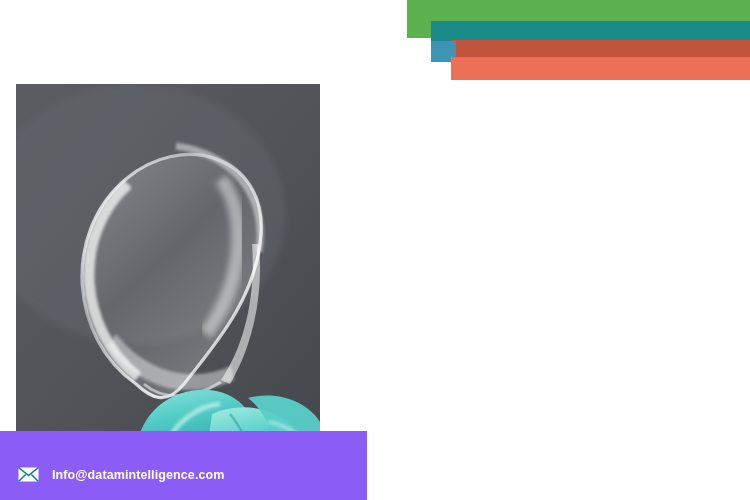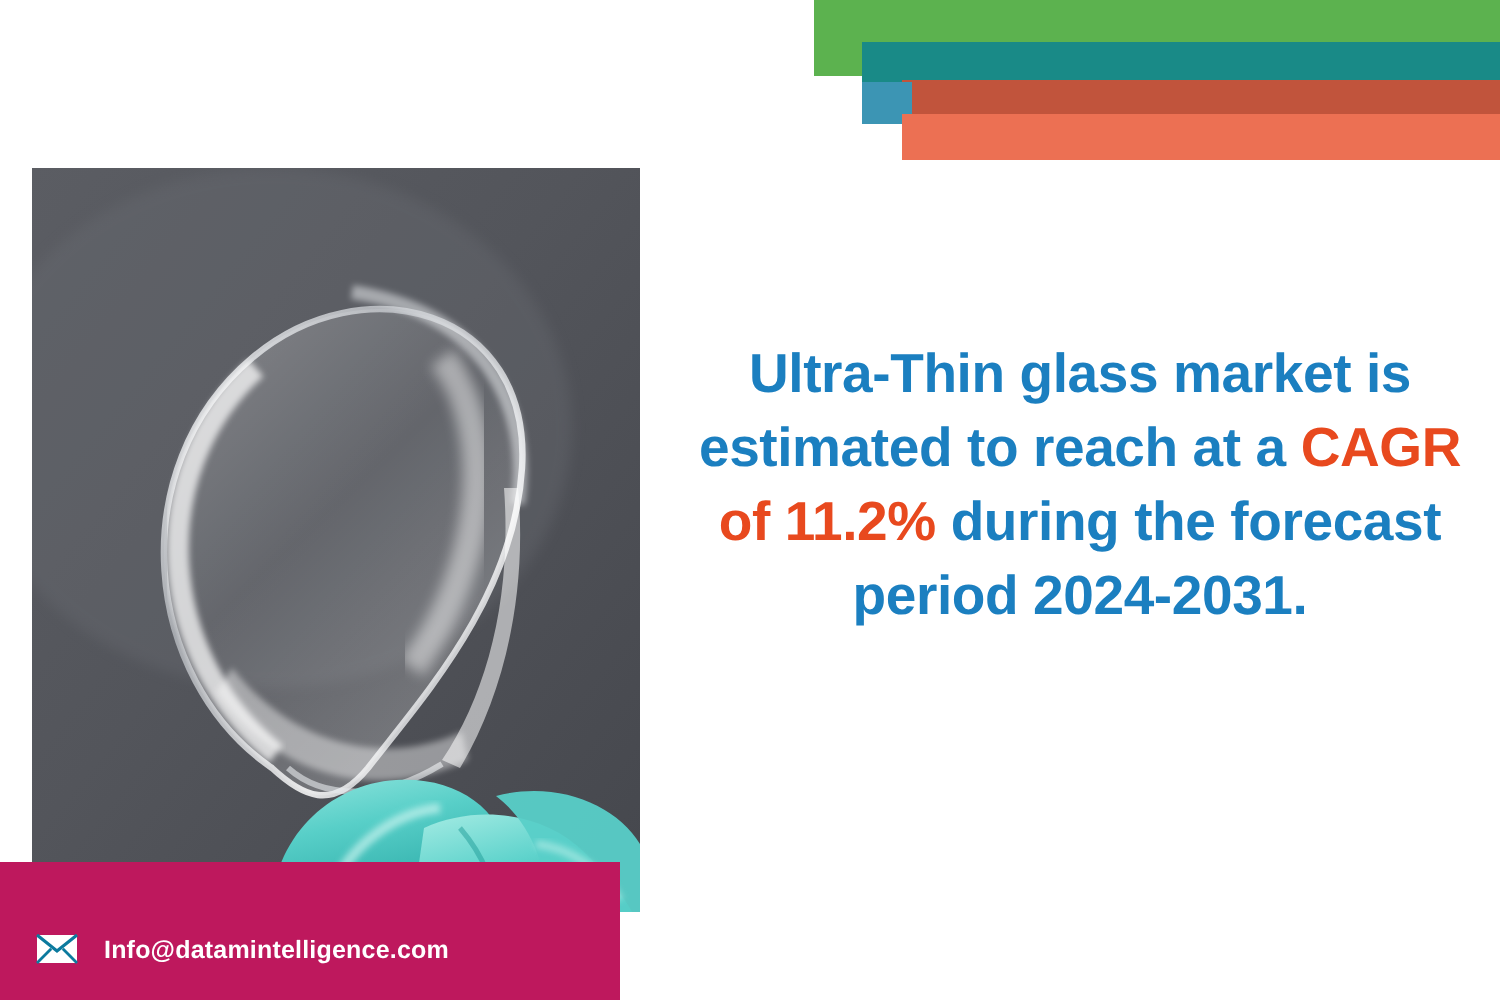--- a/index.html
+++ b/index.html
@@ -95,23 +95,23 @@
   .headline .accent {
     color: #e8491e;
     font-weight: 700;
   }
 
   
   .footer {
     position: absolute;
     left: 0px;
     top: 431px;
-    width: 310px;
+    width: 367px;
     height: 69px;
-    background: #be185d;
+    background: #8b5cf6;
   }
   .footer-inner {
     position: absolute;
     left: 18px;
     top: 36px;
     display: flex;
     align-items: center;
     gap: 13px;
   }
   .mail-icon { width: 21px; height: 15px; display: block; }
@@ -192,23 +192,20 @@
         <path d="M196 330 C 222 318, 256 322, 276 342 C 294 360, 300 372, 300 372 L 190 372 Z" fill="url(#glove2)"></path>
         <path d="M232 314 C 262 306, 292 318, 304 338 L 304 372 L 258 372 C 258 348, 248 326, 232 314 Z" fill="#58cfc8" opacity="0.95"></path>
 
         <path d="M150 360 C 160 338, 182 322, 204 320" fill="none" stroke="#c7f3ee" stroke-width="5" opacity="0.7" filter="url(#soft)"></path>
         <path d="M252 338 C 270 340, 286 352, 294 366" fill="none" stroke="#bdf0ea" stroke-width="4" opacity="0.6" filter="url(#soft)"></path>
         <path d="M214 330 C 226 344, 232 360, 232 372" fill="none" stroke="#1f9b98" stroke-width="2.5" opacity="0.5"></path>
       </g>
     </svg>
   </div>
 
-  <div class="headline">
-    <span>Ultra-Thin glass market is estimated to reach at a </span><span class="accent">CAGR of 11.2%</span><span> during the forecast period 2024-2031.</span>
-  </div>
 
   <div class="footer">
     <div class="footer-inner">
       <span class="mail-icon">
         <svg viewBox="0 0 21 15" xmlns="http://www.w3.org/2000/svg">
           <rect x="0.5" y="0.5" width="20" height="14" fill="#ffffff"></rect>
           <path d="M0.5 0.5 L10.5 8.5 L20.5 0.5" fill="none" stroke="#0b7a9e" stroke-width="1.6"></path>
           <path d="M0.5 14.5 L7.6 7.4 M20.5 14.5 L13.4 7.4" fill="none" stroke="#0b7a9e" stroke-width="1.4"></path>
         </svg>
       </span>

